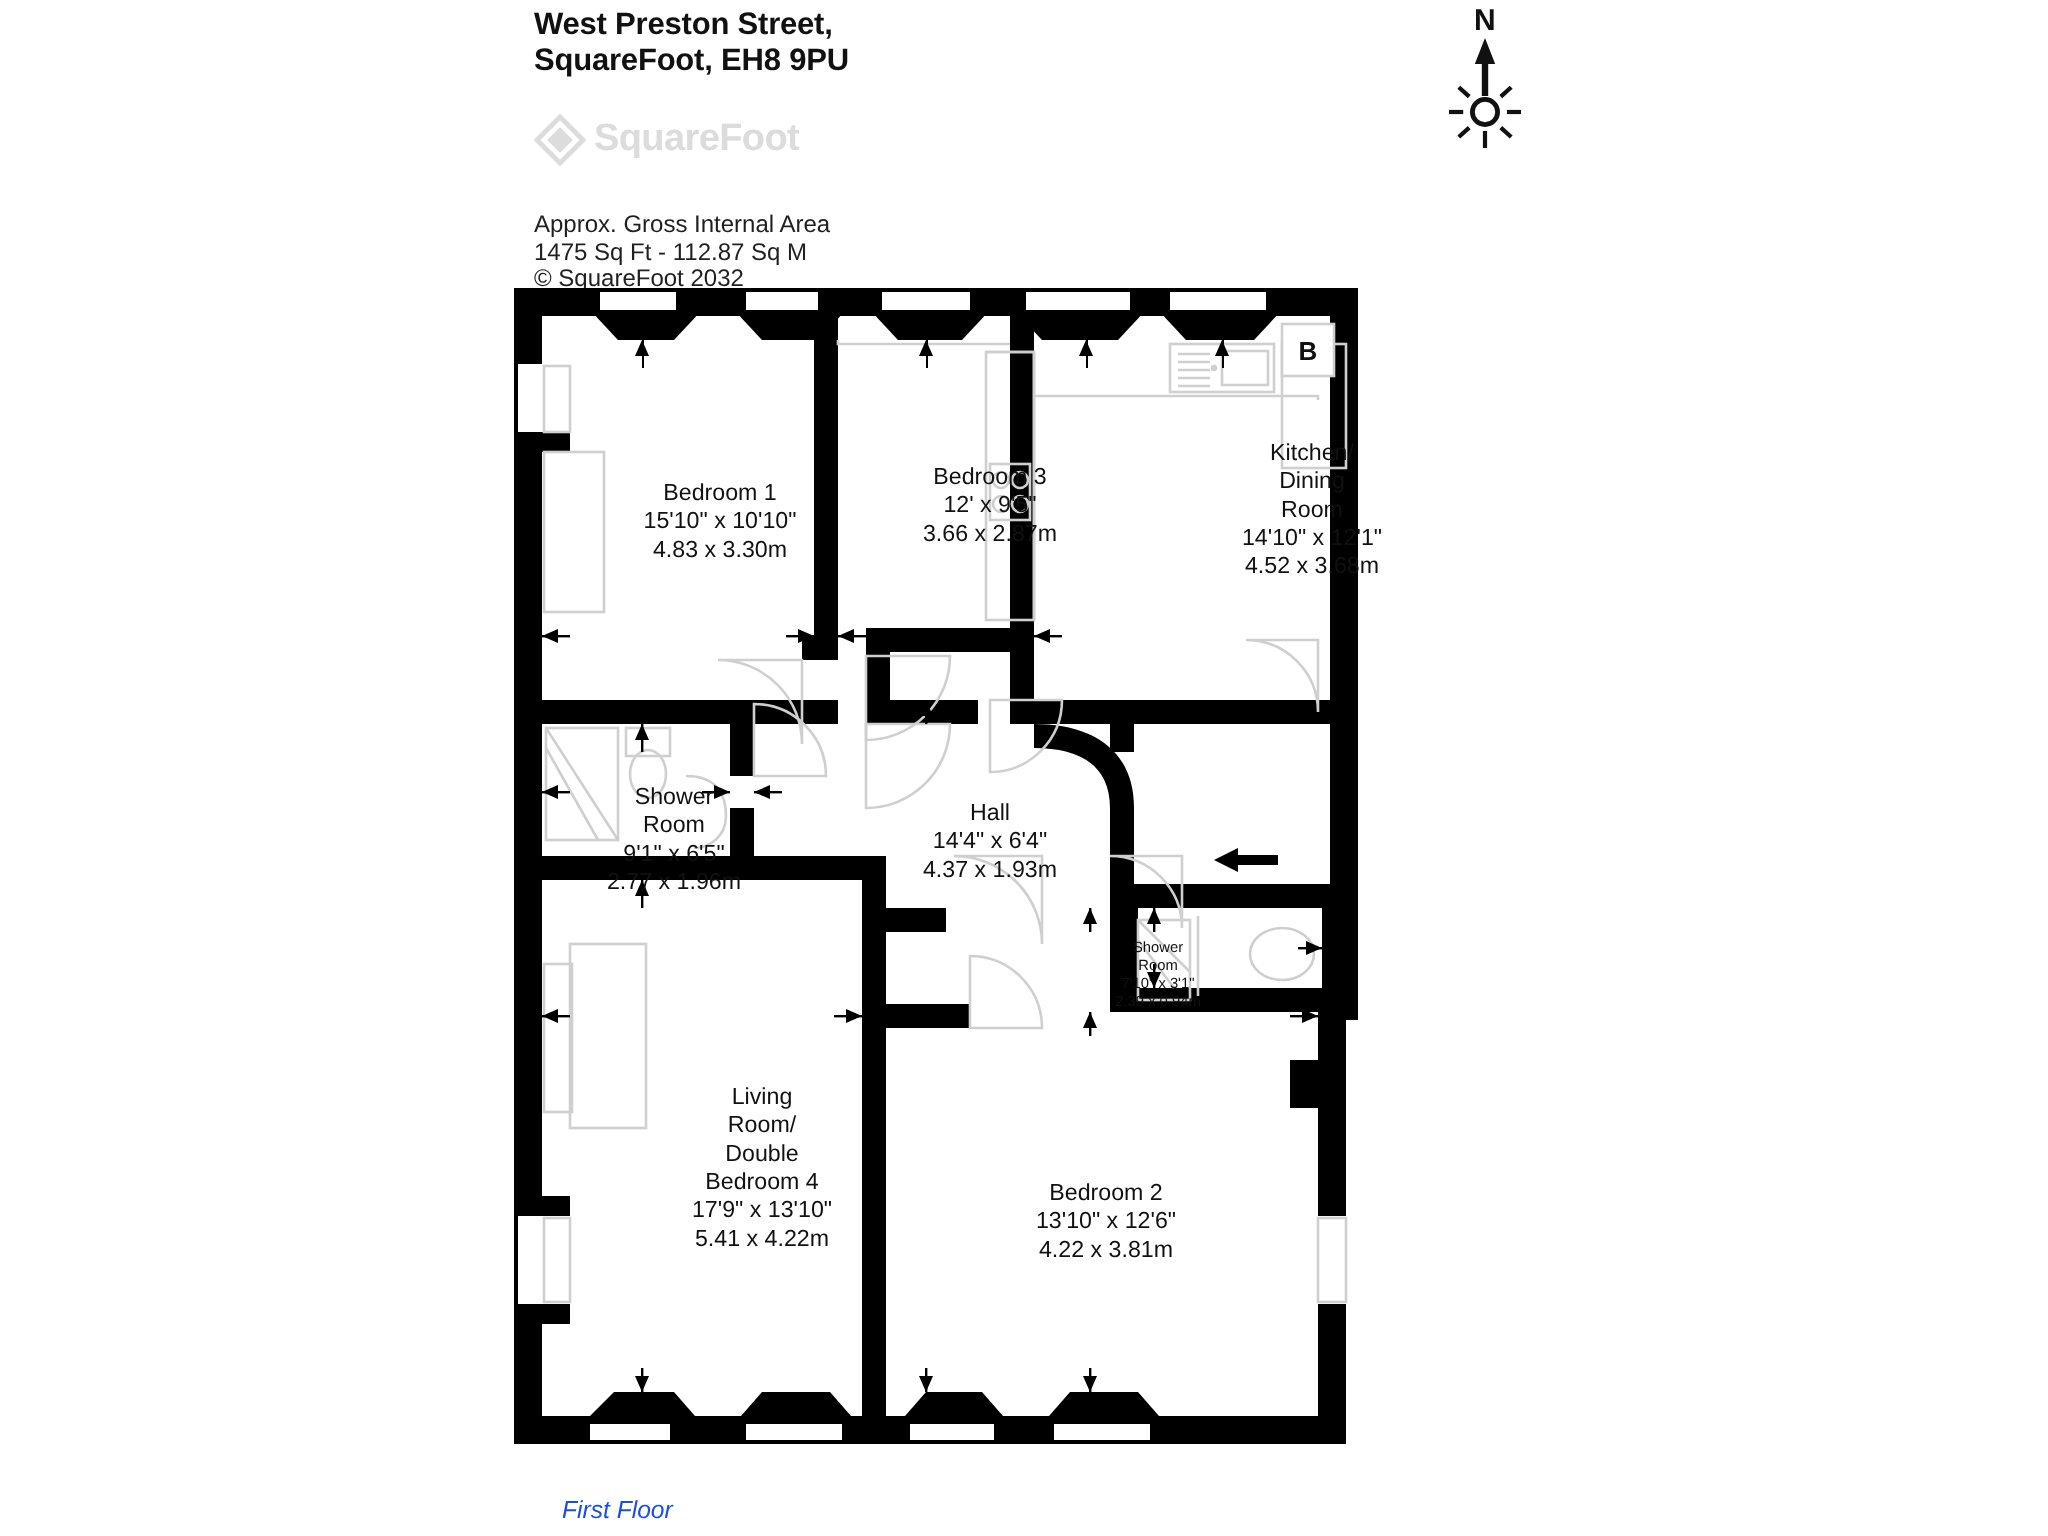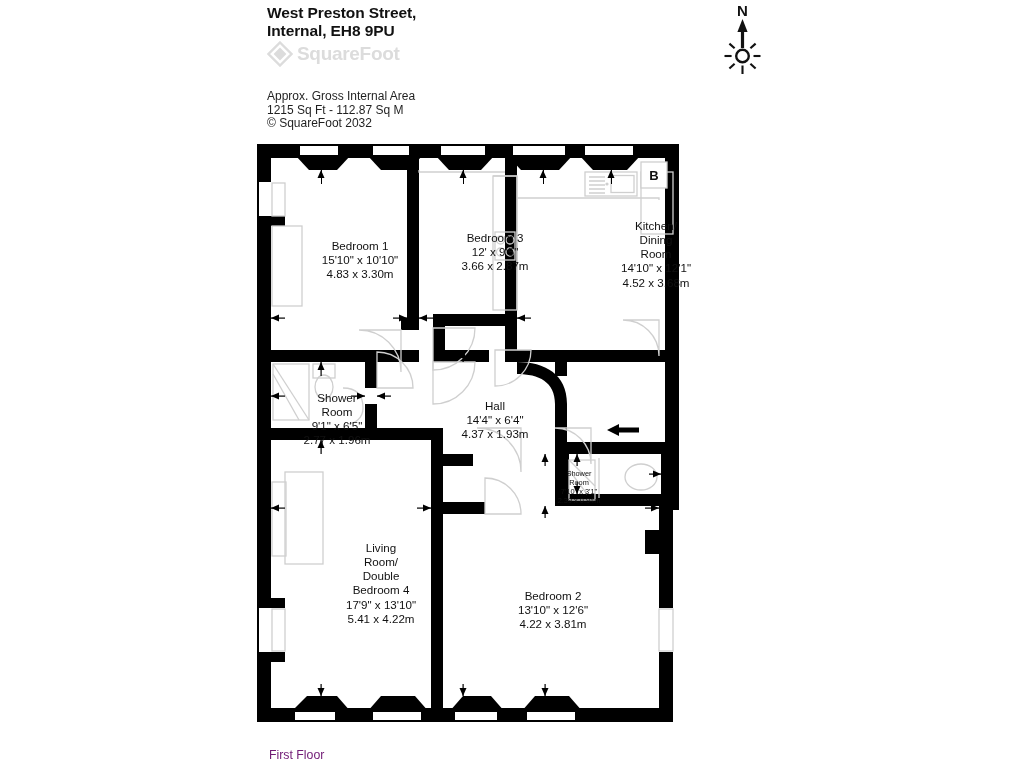--- a/index.html
+++ b/index.html
@@ -32,21 +32,21 @@
   #addr {
     font-size: 15.5px;
     font-weight: bold;
     line-height: 18px;
     letter-spacing: -0.1px;
     color: #111;
   }
   #addr div { white-space: nowrap; }
 
   #logo {
-    margin-top: 0;
+    margin-top: 16px;
     height: 28px;
     display: flex;
     align-items: center;
   }
   #logo-mark {
     width: 26px;
     height: 26px;
     flex: 0 0 26px;
     margin-right: 4px;
   }
@@ -88,51 +88,52 @@
     position: absolute;
     left: 255px;
     top: 142px;
     width: 520px;
     height: 600px;
   }
   #plan { display: block; }
 
   #footer {
     position: absolute;
-    left: 269px;
+    left: 281px;
     top: 748px;
     font-size: 12.3px;
-    color: #701a75;
+    color: #1d4ed8;
+    font-style: italic;
   }
 
   
   .rl { font-family: "Liberation Sans", sans-serif; fill: #111; }
 </style>
 </head>
 <body>
 
 <div id="page">
 
   <div id="header">
     <div id="addr">
       <div>West Preston Street,</div>
-      <div>Internal, EH8 9PU</div>
+      <div>SquareFoot, EH8 9PU</div>
     </div>
 
     <div id="logo">
       <svg id="logo-mark" viewBox="0 0 26 26">
         <polygon points="13,1.5 24.5,13 13,24.5 1.5,13" fill="none" stroke="#dcdcdc" stroke-width="2.4"></polygon>
         <polygon points="13,6.6 19.4,13 13,19.4 6.6,13" fill="#dcdcdc"></polygon>
       </svg>
       <div id="logo-text">SquareFoot</div>
     </div>
 
     <div id="blurb">
       <div>Approx. Gross Internal Area</div>
-      <div>1215 Sq Ft  -  112.87 Sq M</div>
+      <div>1475 Sq Ft  -  112.87 Sq M</div>
       <div>© SquareFoot 2032</div>
     </div>
   </div>
 
   <div id="compass">
     <div id="compass-n">N</div>
     <svg width="62" height="74" viewBox="0 0 62 74">
 
       <path d="M30.5,46 L30.5,26" stroke="#111" stroke-width="3.2" fill="none"></path>
       <polygon points="30.5,17 35.6,30 25.4,30" fill="#111"></polygon>

